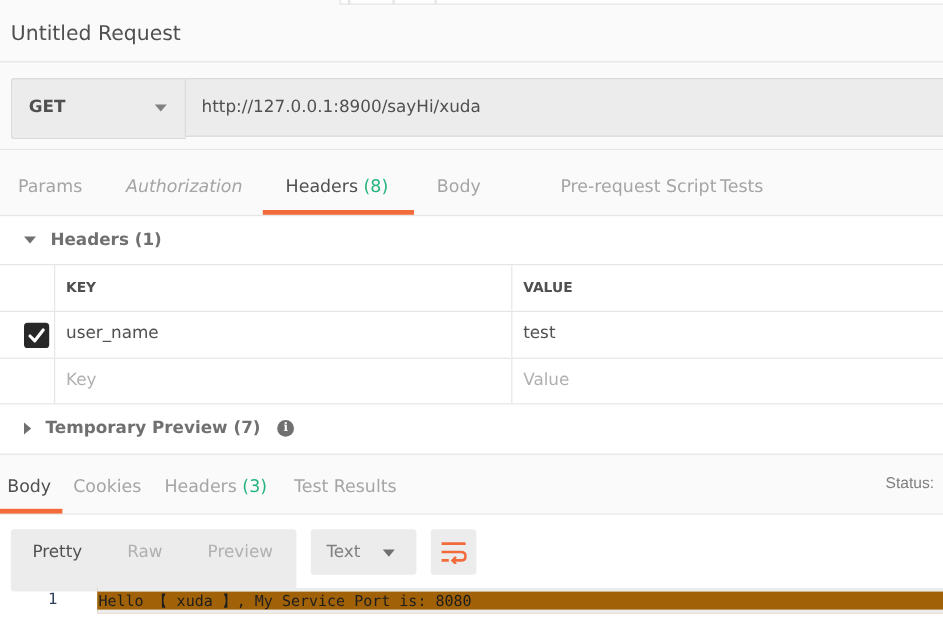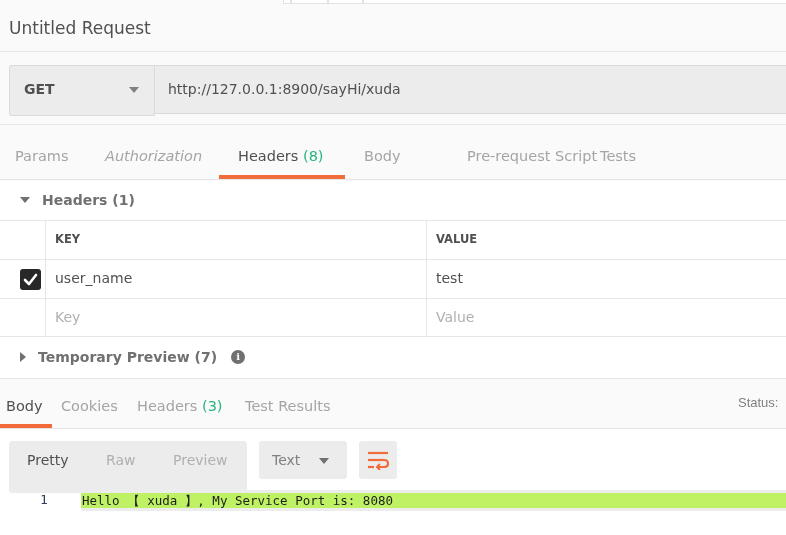--- a/index.html
+++ b/index.html
@@ -49,21 +49,21 @@
     .seg-btn { position: absolute; top: 11px; font-size: 14px; color: #b0b0b0; cursor: pointer; }
     .seg-btn.active { color: #505050; }
     .fmt-select { position: absolute; left: 259px; top: 12px; width: 88px; height: 38px; background: #ececec; border-radius: 3px; cursor: pointer; }
     .fmt-select .label { position: absolute; left: 13px; top: 11px; font-size: 14px; color: #808080; }
     .fmt-select .caret { position: absolute; left: 60px; top: 17px; width: 0; height: 0; border-left: 5px solid transparent; border-right: 5px solid transparent; border-top: 6px solid #707070; }
     .wrap-btn { position: absolute; left: 359px; top: 12px; width: 38px; height: 38px; background: #ececec; border-radius: 3px; cursor: pointer; }
     .wrap-btn svg { position: absolute; left: 8px; top: 9px; }
 
     .code-line { position: absolute; left: 0; top: 61px; width: 786px; height: 21px; }
     .line-no { position: absolute; left: 40px; top: 2px; font-family: "DejaVu Sans Mono", monospace; font-size: 13px; color: #2d3c5a; }
-    .line-text { position: absolute; left: 81px; top: 0; right: 0; height: 21px; background: #bef264; border-top: 3px solid #ececec; border-bottom: 3px solid #ececec; font-family: "DejaVu Sans Mono", monospace; font-size: 12.5px; color: #1e1e1e; line-height: 15px; padding-left: 1px; white-space: pre; }
+    .line-text { position: absolute; left: 81px; top: 0; right: 0; height: 21px; background: #a16207; border-top: 3px solid #ececec; border-bottom: 3px solid #ececec; font-family: "DejaVu Sans Mono", monospace; font-size: 12.5px; color: #1e1e1e; line-height: 15px; padding-left: 1px; white-space: pre; }
   </style>
 </head>
 <body>
 
 <div class="top-strip">
   <div class="seg" style="left:283px;width:8px;"></div>
   <div class="seg" style="left:291px;width:37px;"></div>
   <div class="seg" style="left:328px;width:35px;"></div>
   <div class="seg" style="left:363px;width:430px;"></div>
 </div>

